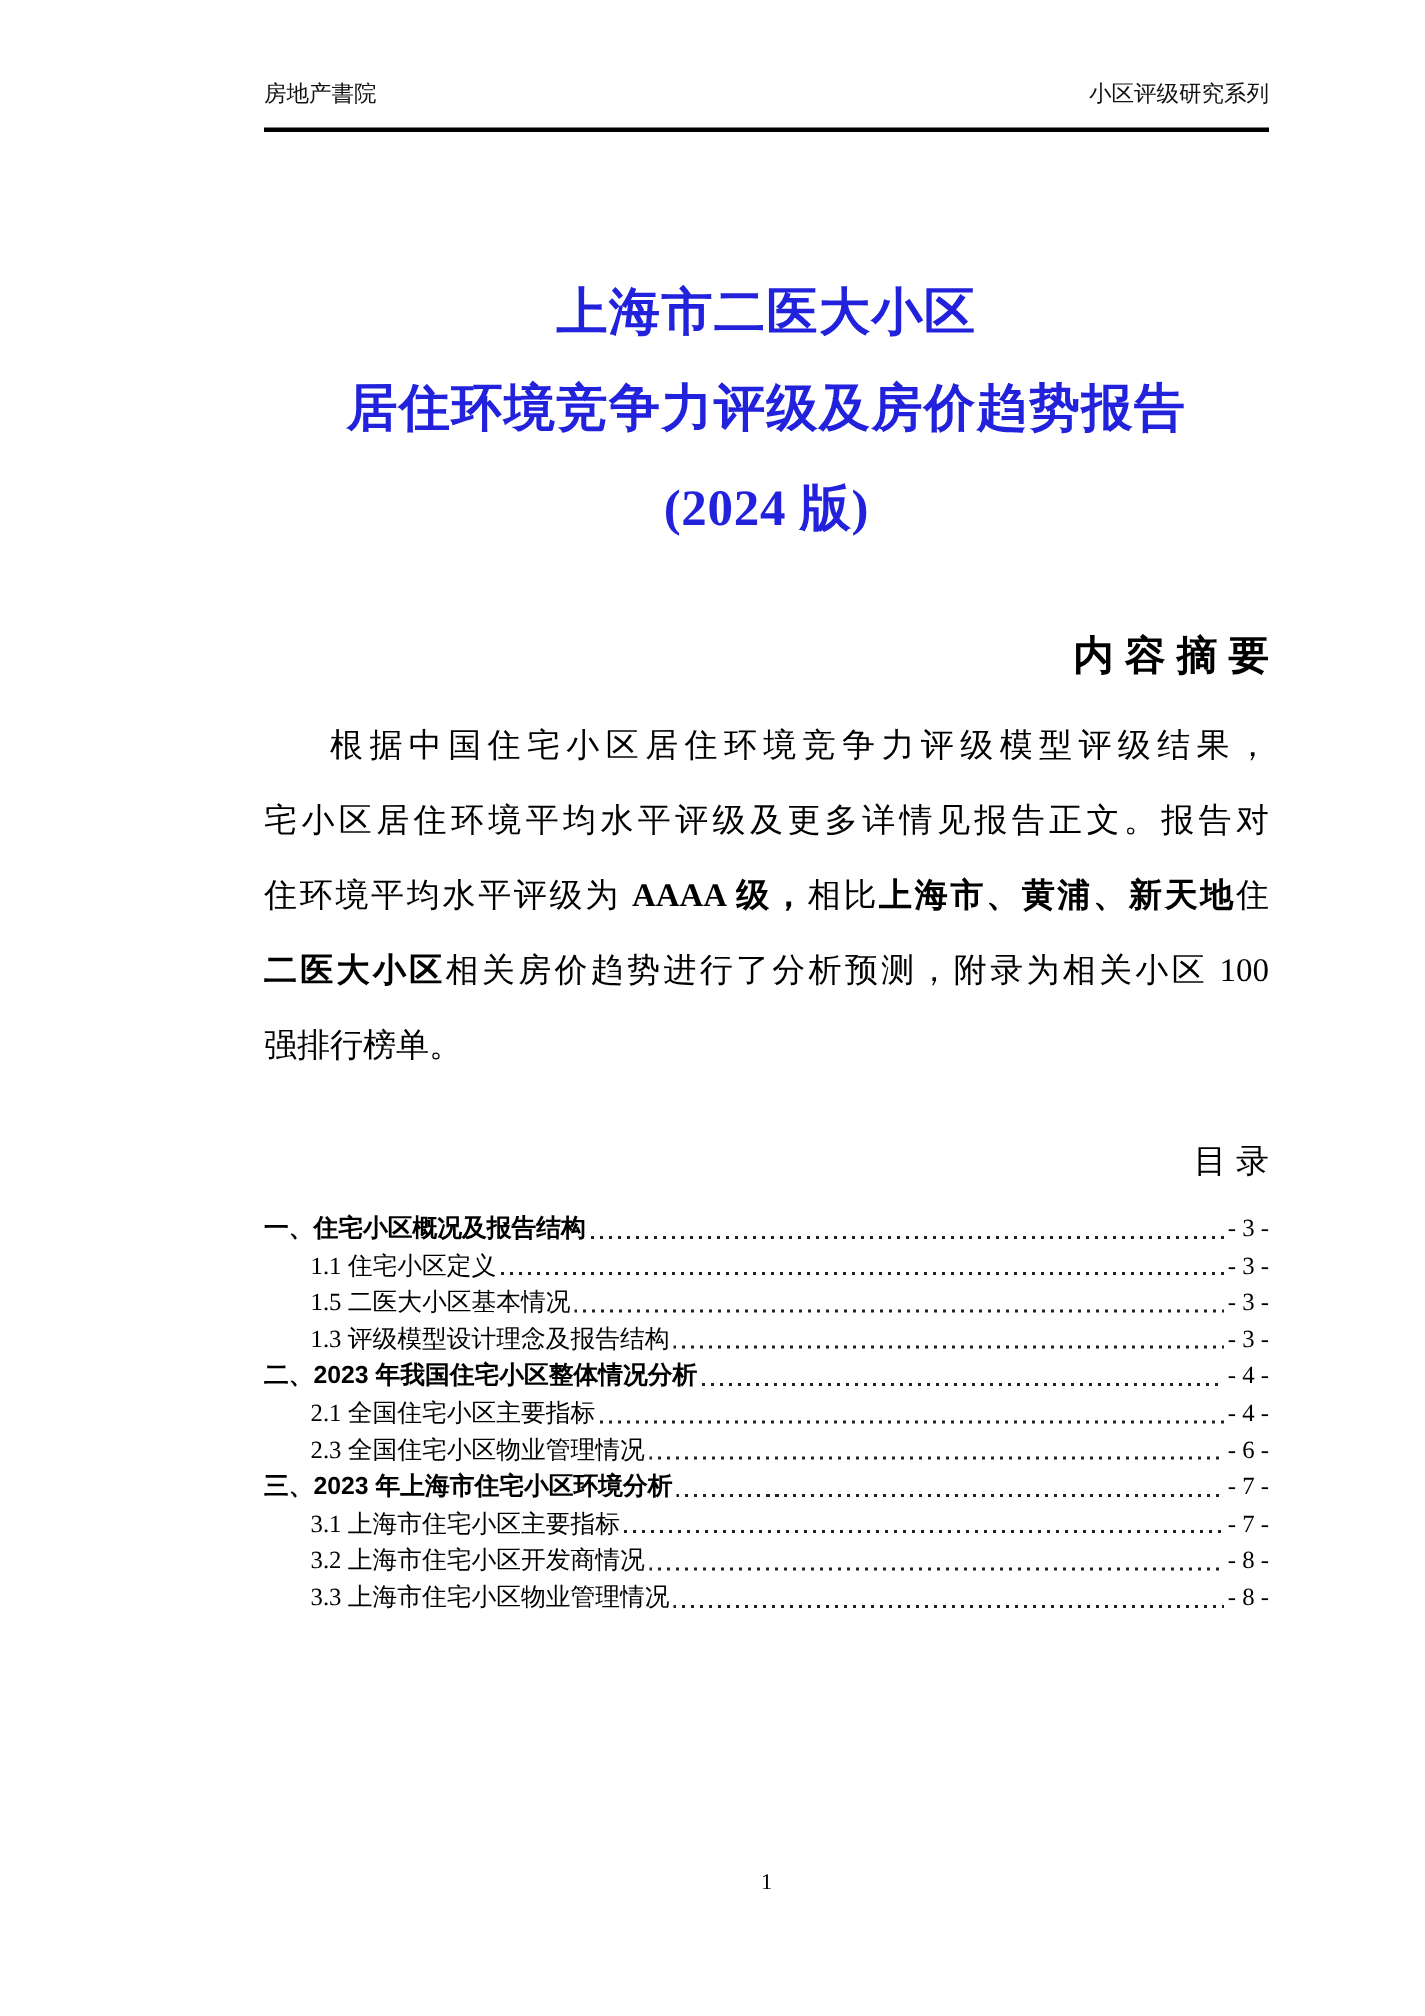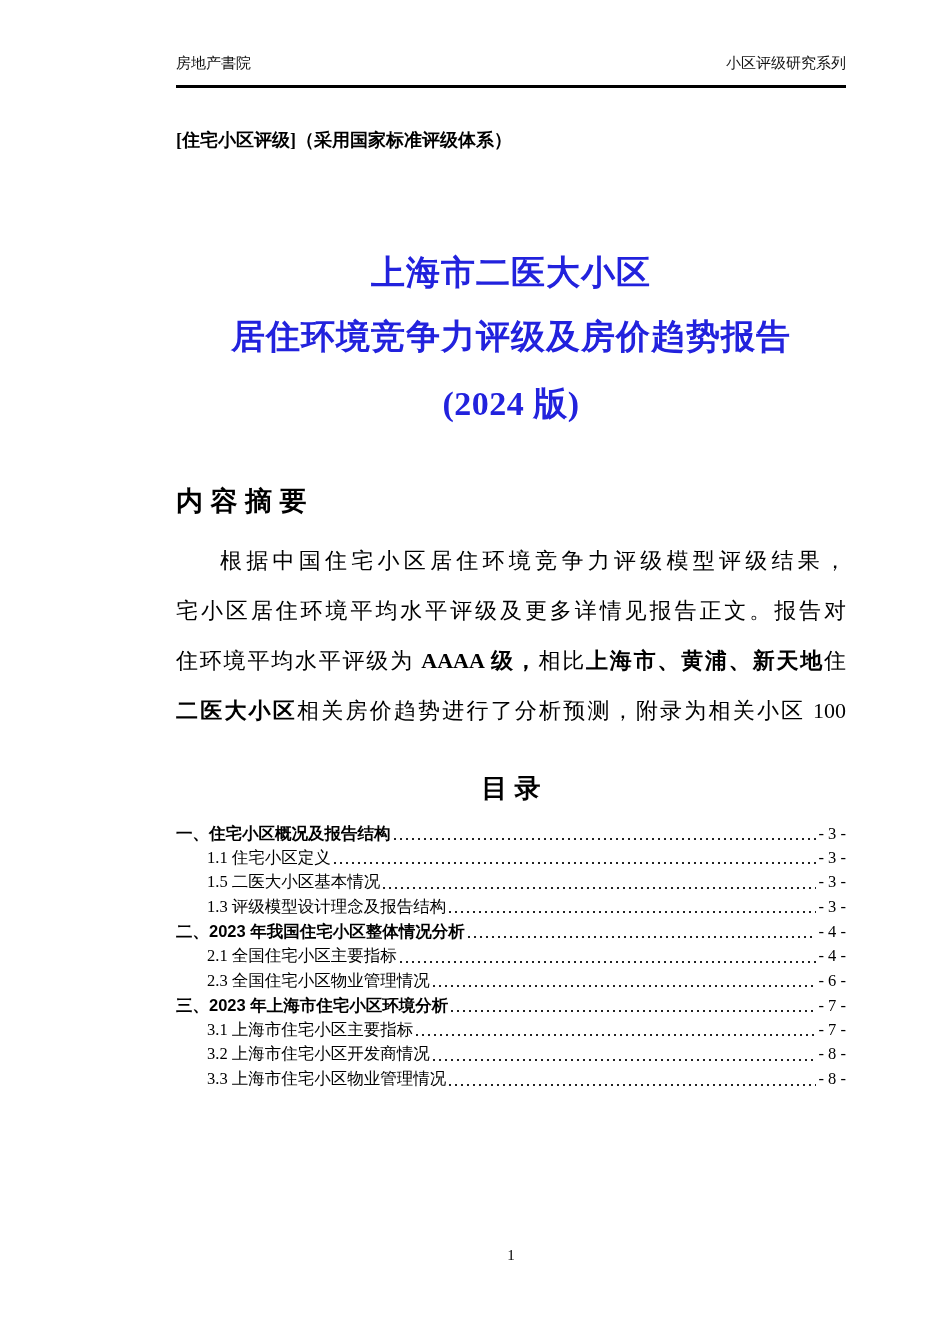--- a/index.html
+++ b/index.html
@@ -55,21 +55,21 @@
   .title-line2 { margin-top: 22px; }
   .edition {
     margin-top: 30px;
     font-size: 34px;
     line-height: 32px;
     letter-spacing: 0.5px;
   }
   
   .summary-heading {
     margin-top: 64px;
-    text-align: left;
+    text-align: right;
     font-family: "Liberation Sans", "DejaVu Sans", sans-serif;
     font-weight: bold;
     font-size: 27px;
     line-height: 34px;
     color: #000000;
   }
   .summary-body {
     margin-top: 18px;
     font-size: 22px;
     line-height: 50px;
@@ -80,24 +80,24 @@
     white-space: normal;
     text-align: justify;
     text-align-last: justify;
     text-justify: inter-ideograph;
   }
   .sum-line.indent { text-indent: 44px; }
   .sum-line .b { font-weight: bold; }
   
   .toc-heading {
     margin-top: 36px;
-    text-align: center;
-    font-family: "Liberation Sans", "DejaVu Sans", sans-serif;
-    font-weight: bold;
-    font-size: 26px;
+    text-align: right;
+    font-family: "Liberation Sans", "DejaVu Sans", sans-serif;
+    font-weight: normal;
+    font-size: 22px;
     line-height: 32px;
   }
   .toc { margin-top: 17px; font-size: 16.5px; }
   .toc-row {
     display: flex;
     align-items: baseline;
     height: 24.6px;
     line-height: 24.6px;
   }
   .toc-row.main .toc-label {
@@ -131,35 +131,35 @@
 
 <div class="page">
 
   <div class="header">
     <span>房地产書院</span>
     <span>小区评级研究系列</span>
   </div>
 
   <div class="rule"></div>
 
-  <div class="classification">[住宅小区评级]（采用国家标准评级体系）</div>
 
   <div class="title-block" style="color: rgb(34, 34, 221);">
     <div class="title-line1">上海市二医大小区</div>
     <div class="title-line2">居住环境竞争力评级及房价趋势报告</div>
     <div class="edition">(2024 版)</div>
   </div>
 
   <div class="summary-heading">内 容 摘 要</div>
 
   <div class="summary-body" id="summary-body">
       <div class="sum-line just indent"><span>根据中国住宅小区居住环境竞争力评级模型评级结果，</span></div>
       <div class="sum-line just"><span>宅小区居住环境平均水平评级及更多详情见报告正文。报告对</span></div>
       <div class="sum-line just"><span>住环境平均水平评级为 </span><span class="b">AAAA 级，</span><span>相比</span><span class="b">上海市、黄浦、新天地</span><span>住</span></div>
       <div class="sum-line just"><span class="b">二医大小区</span><span>相关房价趋势进行了分析预测，附录为相关小区 100</span></div>
+      <div class="sum-line"><span>强排行榜单。</span></div>
     </div>
 
   <div class="toc-heading">目 录</div>
 
   <div class="toc" id="toc-list">
       <div class="toc-row main">
         <span class="toc-label">一、住宅小区概况及报告结构</span>
         <span class="dots"></span>
         <span class="toc-page">- 3 -</span>
       </div>

